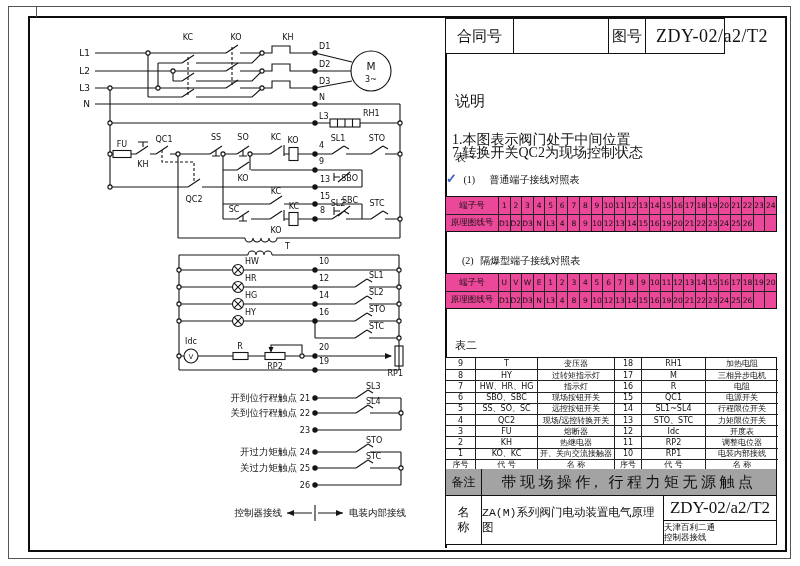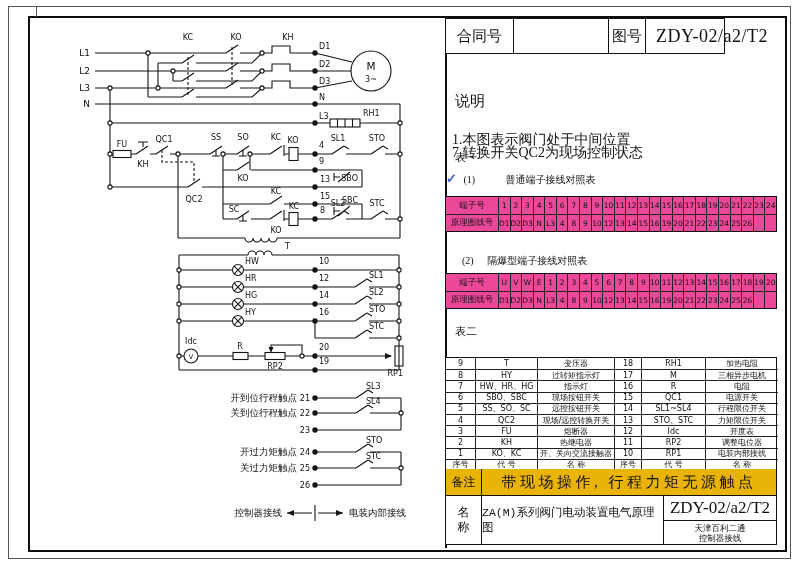--- a/index.html
+++ b/index.html
@@ -26,29 +26,29 @@
   .tt div{border-left:.6px solid #222;border-top:.6px solid #222;display:flex;align-items:center;justify-content:center;font-size:7.5px;overflow:hidden;box-sizing:border-box}
   .tt div.lbl{font-size:8.5px}
   .tt div.r0{border-top:none}
   .tt div.c0{border-left:none}
   
   .ct{left:445px;top:357px;width:332px;display:grid;grid-template-columns:29px 62px 77px 27px 64px 73px;grid-auto-rows:11.2px;border:1.6px solid #111;box-sizing:border-box;background:#fff}
   .ct div{border-left:.6px solid #222;border-top:.6px solid #222;display:flex;align-items:center;justify-content:center;font-size:8px;white-space:nowrap;overflow:hidden;box-sizing:border-box}
   .ct div.c0{border-left:none}
   .ct div.r0{border-top:none}
   
-  .remark{left:445px;top:469px;width:332px;height:27px;border:1.6px solid #111;border-top:none;box-sizing:border-box;display:flex;background:#eab308}
+  .remark{left:445px;top:469px;width:332px;height:27px;border:1.6px solid #111;border-top:none;box-sizing:border-box;display:flex;background:#a3a3a3}
   .remark .lb{width:36px;border-right:1px solid #111;display:flex;align-items:center;justify-content:center;font-family:"Liberation Serif",serif;font-size:12px;box-sizing:border-box}
   .remark .tx{flex:1;display:flex;align-items:center;justify-content:center;font-family:"Liberation Serif",serif;font-size:15px;letter-spacing:3.5px}
   .nameblk{left:445px;top:496px;width:332px;height:49px;border:1.6px solid #111;border-top:none;box-sizing:border-box;display:flex;background:#fff}
   .nameblk .lb{width:36px;border-right:1px solid #111;display:flex;flex-direction:column;align-items:center;justify-content:center;font-family:"Liberation Serif",serif;font-size:12px;line-height:15px;box-sizing:border-box}
   .nameblk .nm{width:182px;border-right:1px solid #111;display:flex;align-items:center;justify-content:center;font-family:Liberation Mono, monospace;font-size:11.5px;box-sizing:border-box}
   .nameblk .rt{flex:1;display:flex;flex-direction:column}
   .nameblk .dno2{height:25px;border-bottom:1px solid #111;display:flex;align-items:center;justify-content:center;font-family:"Liberation Serif",serif;font-size:17px;box-sizing:border-box}
-  .nameblk .comp{flex:1;display:flex;flex-direction:column;align-items:center;justify-content:center;font-family:Liberation Serif, serif;font-size:8.5px;line-height:10px}
+  .nameblk .comp{flex:1;display:flex;flex-direction:column;align-items:flex-start;justify-content:center;font-family:Liberation Mono, monospace;font-size:8.5px;line-height:10px}
   svg text{font-family:"DejaVu Sans",sans-serif}
 </style>
 </head>
 <body>
 
 <div class="page">
   <div class="abs frame-outer"></div>
   <div class="abs frame-inner"></div>
   <div class="abs tick"></div>
   <div class="abs vdiv"></div>
@@ -233,21 +233,21 @@
   <div class="abs notes">
     <div class="nt">说明</div>
     <div class="ni">1.本图表示阀门处于中间位置</div>
     <div class="ni">7.转换开关QC2为现场控制状态</div>
   </div>
 
   <div class="abs cap" style="left:455px;top:150px">表一</div>
   <div class="abs subline" style="left:446px;top:171px">
     <span class="check" id="chk" style="color: rgb(63, 95, 200);">✓</span>
     <span style="margin-left:4px">(1)</span>
-    <span style="margin-left:28px">普通端子接线对照表</span>
+    <span style="margin-left:12px">普通端子接线对照表</span>
   </div>
   <div id="t1" class="abs tt" style="left:445px;top:196px">
       <div class="lbl c0 r0">端子号</div>
       <div class="r0">1</div>
       <div class="r0">2</div>
       <div class="r0">3</div>
       <div class="r0">4</div>
       <div class="r0">5</div>
       <div class="r0">6</div>
       <div class="r0">7</div>
@@ -290,21 +290,21 @@
       <div>23</div>
       <div>24</div>
       <div>25</div>
       <div>26</div>
       <div></div>
       <div></div>
     </div>
 
   <div class="abs subline" style="left:462px;top:254px">
     <span>(2)</span>
-    <span style="margin-left:11px">隔爆型端子接线对照表</span>
+    <span style="margin-left:4px">隔爆型端子接线对照表</span>
   </div>
   <div id="t2" class="abs tt" style="left:445px;top:273px">
       <div class="lbl c0 r0">端子号</div>
       <div class="r0">U</div>
       <div class="r0">V</div>
       <div class="r0">W</div>
       <div class="r0">E</div>
       <div class="r0">1</div>
       <div class="r0">2</div>
       <div class="r0">3</div>
@@ -345,21 +345,21 @@
       <div>21</div>
       <div>22</div>
       <div>23</div>
       <div>24</div>
       <div>25</div>
       <div>26</div>
       <div></div>
       <div></div>
     </div>
 
-  <div class="abs cap" style="left:455px;top:324px">表二</div>
+  <div class="abs cap" style="left:455px;top:338px">表二</div>
   <div id="ct" class="abs ct">
       <div class="c0 r0">9</div>
       <div class="r0">T</div>
       <div class="r0">变压器</div>
       <div class="r0">18</div>
       <div class="r0">RH1</div>
       <div class="r0">加热电阻</div>
       <div class="c0 ">8</div>
       <div class="">HY</div>
       <div class="">过转矩指示灯</div>

